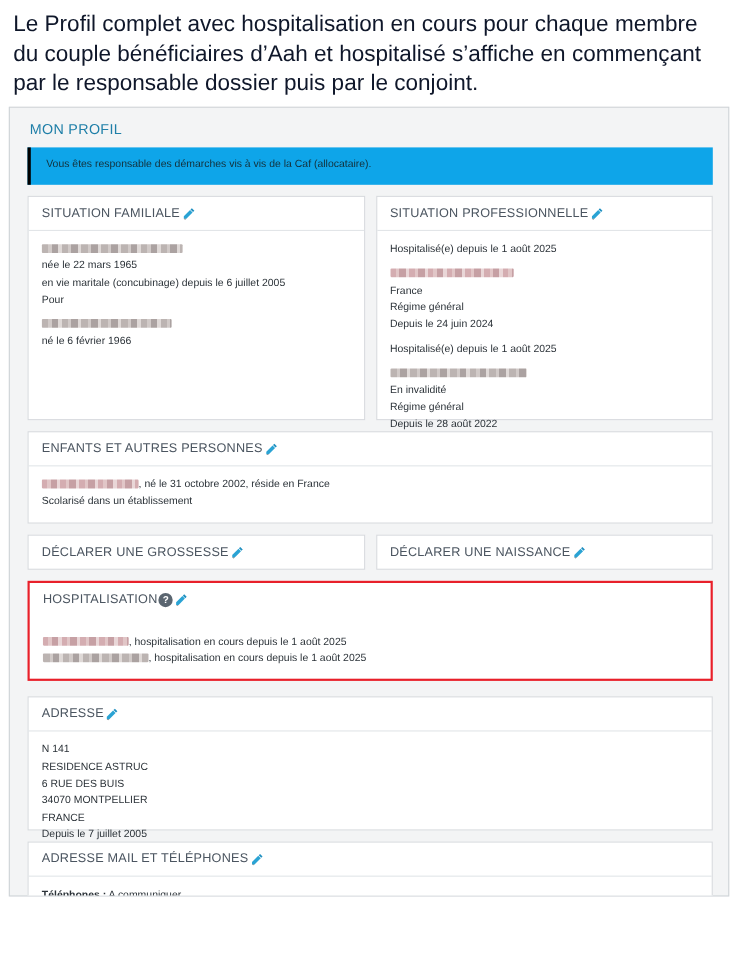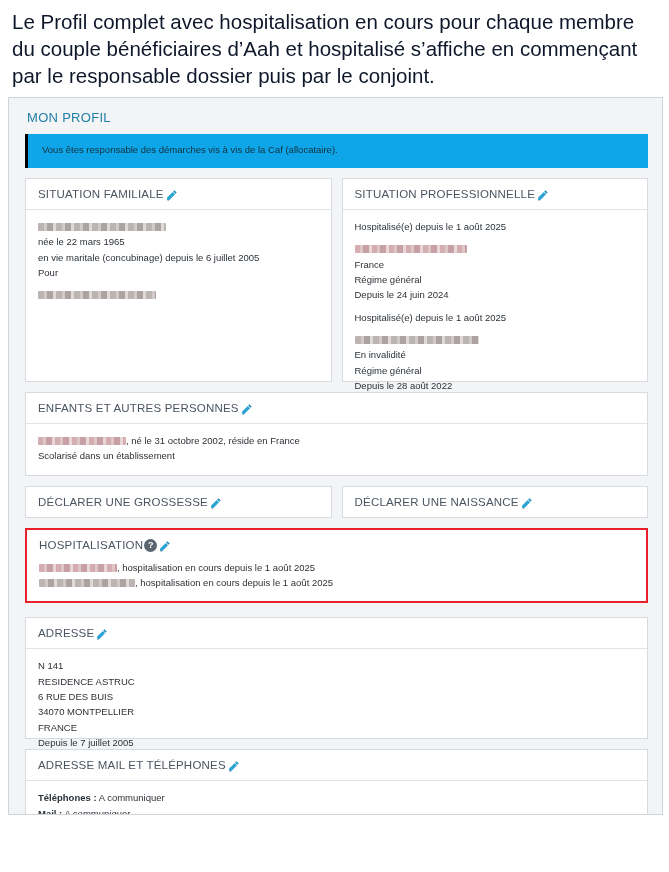--- a/index.html
+++ b/index.html
@@ -167,20 +167,21 @@
               </svg>
           </span>
         </div>
         <div class="card-body">
           <div class="line"><span class="red" style="width:128px"></span></div>
           <div class="line">née le 22 mars 1965</div>
           <div class="line">en vie maritale (concubinage) depuis le 6 juillet 2005</div>
           <div class="line">Pour</div>
           <div class="gap"></div>
           <div class="line"><span class="red" style="width:118px"></span></div>
+          <div class="line">né le 6 février 1966</div>
         </div>
       </div>
     </div>
 
     <div class="col">
       <div class="card" style="height:204px;">
         <div class="card-head">
           <span class="ttl">SITUATION PROFESSIONNELLE</span>
           <span class="pencil">
             <svg viewBox="0 0 16 16" width="13" height="13">
@@ -261,21 +262,21 @@
         <span class="ttl">HOSPITALISATION</span>
         <span class="qmark">?</span>
         <span class="pencil">
           <svg viewBox="0 0 16 16" width="13" height="13">
               <path d="M11.6 1.6l2.8 2.8-1.5 1.5-2.8-2.8z" fill="#1f8fc0"></path>
               <path d="M9.6 3.6l2.8 2.8-7 7H2.6v-2.8z" fill="#2aa3d4"></path>
               <path d="M2.6 13.4h2.8l-1.4 1z" fill="#6b6b6b"></path>
             </svg>
         </span>
       </div>
-      <div class="card-body" style="padding-top:4px;">
+      <div class="card-body" style="padding-top:4px;margin-top:16px;">
         <div class="line"><span class="red pink" style="width:78px"></span><span>, hospitalisation en cours depuis le 1 août 2025</span></div>
         <div class="line"><span class="red" style="width:96px"></span><span>, hospitalisation en cours depuis le 1 août 2025</span></div>
       </div>
     </div>
   </div>
 
   <div class="grid" style="margin-top:14px;flex-direction:column;">
     <div class="col">
       <div class="card" style="height:122px;">
         <div class="card-head">

